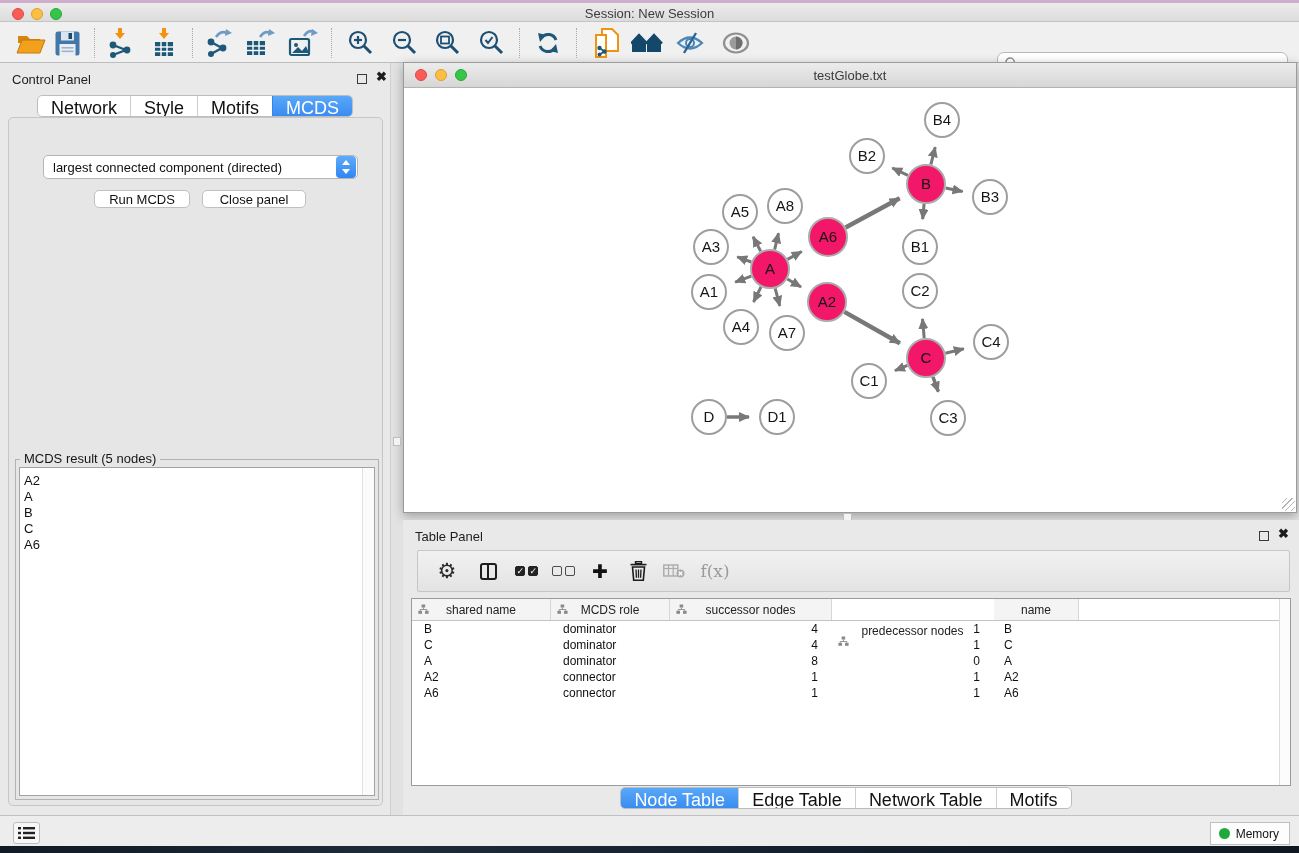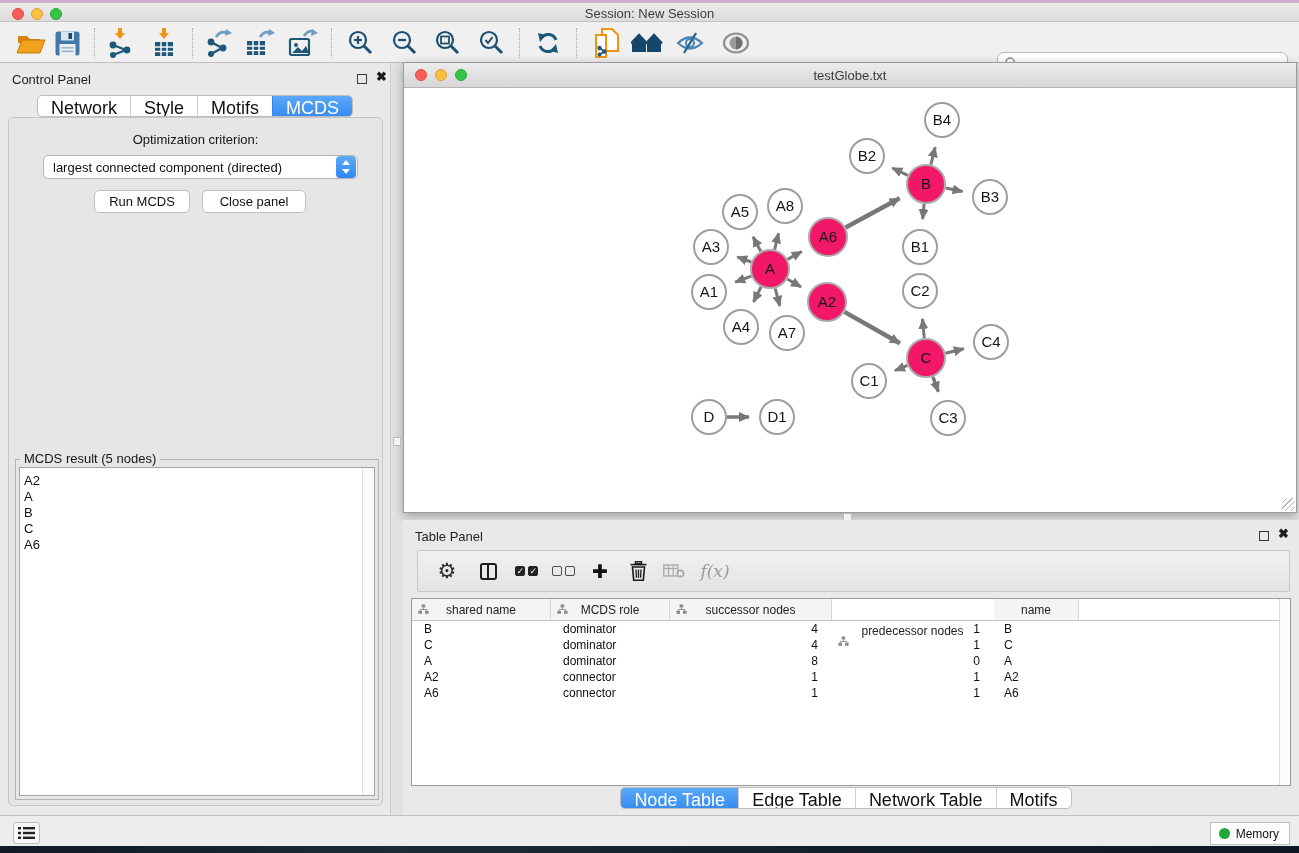--- a/index.html
+++ b/index.html
@@ -54,21 +54,21 @@
   .dropdown { position:absolute; left:34px; top:37px; width:315px; height:24px; background:#fff;
     border:1px solid #b5b5b5; border-radius:5px; display:flex; align-items:center; }
   .dropdown .dd-text { flex:1; font-size:13px; color:#111; padding-left:9px; white-space:nowrap;
     overflow:hidden; }
   .dd-stepper { width:20px; height:22px; margin-right:1px; border-radius:4px;
     background:linear-gradient(#5fabf9,#2f85f3); position:relative; flex:0 0 auto; }
   .dd-stepper:before { content:""; position:absolute; left:6px; top:4px; border:4px solid transparent;
     border-bottom:5px solid #fff; border-top:none; }
   .dd-stepper:after { content:""; position:absolute; left:6px; bottom:4px; border:4px solid transparent;
     border-top:5px solid #fff; border-bottom:none; }
-  .cp-btn { position:absolute; top:72px; height:23px; background:#fff; border:1px solid #c0c0c0;
+  .cp-btn { position:absolute; top:72px; height:18px; background:#fff; border:1px solid #c0c0c0;
     border-radius:5px; font-size:13px; color:#111; display:flex; align-items:center; justify-content:center; }
 
   .groupbox { position:absolute; left:6px; top:341px; width:364px; height:341px;
     border:1px solid #b2b2b2; }
   .groupbox-title { position:absolute; left:4px; top:-9px; background:#e6e6e6; padding:0 4px;
     font-size:13px; color:#141414; }
   .mcds-list { position:absolute; left:3px; top:7px; right:3px; bottom:3px; background:#fff;
     border:1px solid #a2a2a2; overflow:hidden; }
   .mcds-item { font-size:13px; color:#111; line-height:16px; padding-left:4px; }
   .mcds-scroll { position:absolute; right:0; top:0; bottom:0; width:12px; background:#fbfbfb;
@@ -88,21 +88,21 @@
   .split-h { position:absolute; width:8px; height:9px; background:#f4f4f4; border:1px solid #bdbdbd; }
 
   
   .table-panel { position:absolute; left:403px; top:457px; width:896px; height:295px; background:#e9e9e9; }
   .tp-toolbar { position:absolute; left:14px; top:30px; width:873px; height:42px;
     background:linear-gradient(#f1f1f1,#e3e3e3); border:1px solid #c6c6c6; border-radius:2px; }
   .tpbtn { position:absolute; top:3px; width:34px; height:34px; display:flex; align-items:center;
     justify-content:center; }
   .gear-glyph { font-size:21px; color:#2b2b2b; font-family:"DejaVu Sans",sans-serif; line-height:1; }
   .plus-glyph { font-size:19px; color:#111; font-family:"DejaVu Sans",sans-serif; line-height:1; }
-  .fx-glyph { font-family:"DejaVu Serif",serif; font-style:italic; font-size:17px; color:#9a9a9a; }
+  .fx-glyph { font-family:"DejaVu Serif",serif; font-size:17px; color:#9a9a9a; }
   .colsplit { width:17px; height:17px; border:2.2px solid #1d1d1d; border-radius:3px; position:relative; }
   .colsplit:before { content:""; position:absolute; left:50%; top:0; bottom:0; width:2.2px;
     margin-left:-1.1px; background:#1d1d1d; }
   .cb { display:inline-block; width:10px; height:10px; border-radius:2px; margin:0 1.5px; position:relative; }
   .cb.on { background:#232323; border:1px solid #232323; }
   .cb.on:before { content:"\2713"; color:#fff; font-size:9px; position:absolute; left:1px; top:-1px; }
   .cb.off { border:1.6px solid #4c4c4c; background:transparent; }
 
   .data-table { position:absolute; left:8px; top:78px; width:880px; height:188px; background:#fff;
     border:1px solid #9b9b9b; overflow:hidden; }
@@ -320,21 +320,20 @@
       <div class="cp-tabs">
         <div class="seg">
             <div class="seg-item">Network</div>
             <div class="seg-item">Style</div>
             <div class="seg-item">Motifs</div>
             <div class="seg-item active">MCDS</div>
           </div>
       </div>
 
       <div class="cp-content">
-        <div class="opt-label">Optimization criterion:</div>
         <div class="dropdown">
           <span class="dd-text">largest connected component (directed)</span>
           <span class="dd-stepper"></span>
         </div>
         <div class="cp-btn" style="left:85px; width:96px">Run MCDS</div>
         <div class="cp-btn" style="left:193px; width:104px">Close panel</div>
 
         <div class="groupbox">
           <span class="groupbox-title">MCDS result (5 nodes)</span>
           <div class="mcds-list">

